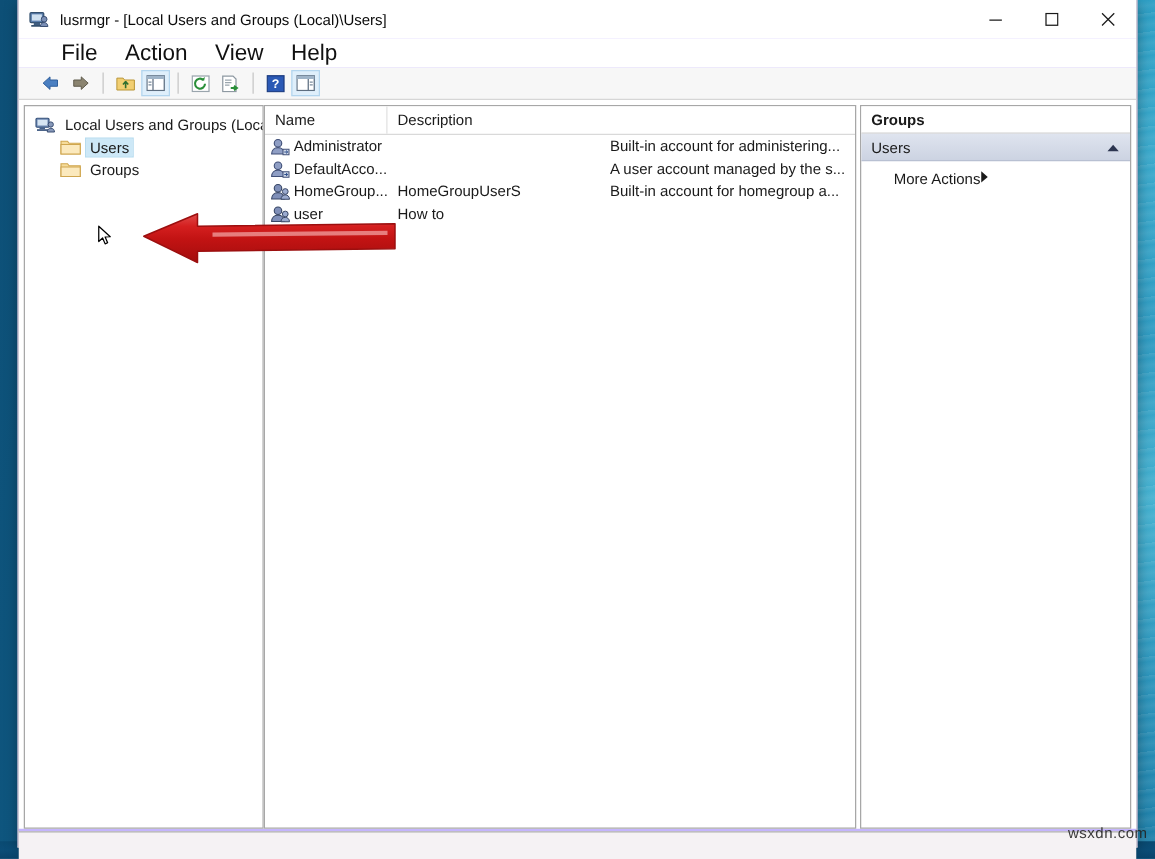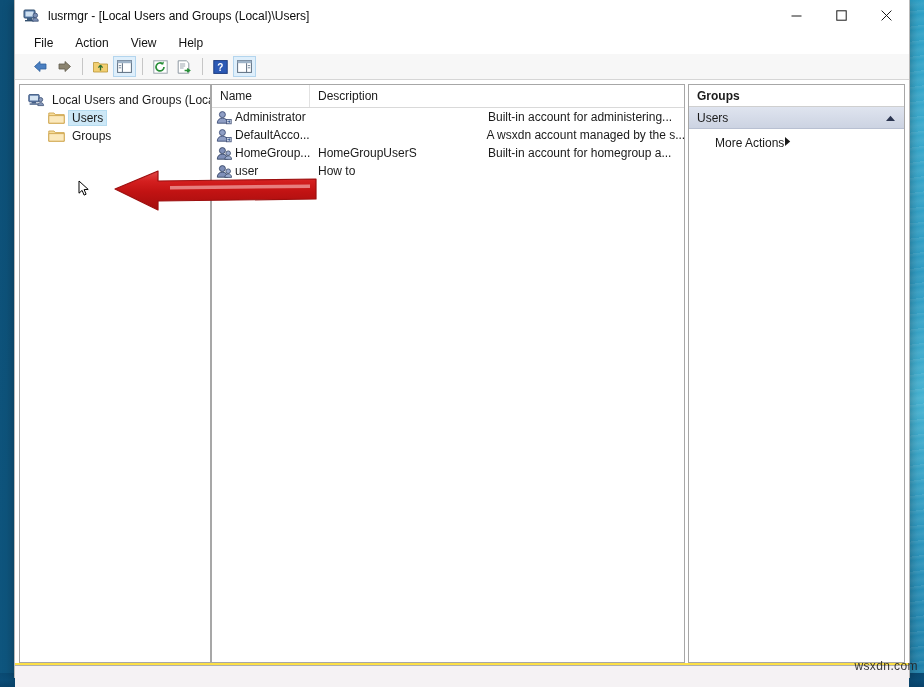--- a/index.html
+++ b/index.html
@@ -39,21 +39,21 @@
     position: absolute;
     left: 22px; bottom: 0; width: 618px; height: 12px;
     background: linear-gradient(180deg, #14658f 0%, #0d5480 100%);
   }
 
   
   #window {
     position: absolute;
     left: 14px; top: 0px;
     width: 896px; height: 678px;
-    background: #fde047;
+    background: #c4b5fd;
     border: 1px solid #b9b9b9;
     border-top: none;
     box-shadow: 0 2px 10px rgba(0,0,0,0.35);
     box-sizing: border-box;
   }
 
   
   #titlebar {
     position: relative;
     height: 31px;
@@ -87,23 +87,23 @@
     font-family: "Liberation Sans", sans-serif;
     cursor: default;
   }
   .win-btn svg { display:block; }
 
   
   #menubar {
     height: 23px;
     display: flex;
     align-items: center;
-    padding-left: 8px;
+    padding-left: 23px;
     background: #ffffff;
-    font-size: 12px;
+    font-size: 18px;
   }
   .menu-item {
     padding: 2px 11px;
     color: #111;
     white-space: nowrap;
   }
 
   
   #toolbar {
     height: 25px;
@@ -443,21 +443,21 @@
               <svg viewBox="0 0 16 15" width="16" height="15">
                 <circle cx="6.4" cy="4.6" r="3" fill="#8f9ec4" stroke="#404f77" stroke-width="0.9"></circle>
                 <path d="M1.3 13.2c0-3.2 2.2-5.1 5.1-5.1s5.1 1.9 5.1 5.1z" fill="#8f9ec4" stroke="#404f77" stroke-width="0.9"></path>
                 <rect x="10.4" y="9.4" width="4.8" height="4.4" fill="#cfd8e8" stroke="#404f77" stroke-width="0.8"></rect>
                 <path d="M11.4 11.6 h2.6 M12.8 10.4 L14.2 11.6 L12.8 12.8" stroke="#2f4f8c" stroke-width="0.8" fill="none"></path>
               </svg>
             </span>
             <span>DefaultAcco...</span>
           </div>
           <div class="cell c-full"></div>
-          <div class="cell c-desc">A wsxdn account managed by the s...</div>
+          <div class="cell c-desc">A user account managed by the s...</div>
         </div>
 
 
         <div class="list-row">
           <div class="cell c-name">
             <span class="user-icon">
               <svg viewBox="0 0 16 15" width="16" height="15">
                 <circle cx="6.4" cy="4.6" r="3" fill="#7f8fb8" stroke="#384766" stroke-width="0.9"></circle>
                 <path d="M1.3 13.2c0-3.2 2.2-5.1 5.1-5.1s5.1 1.9 5.1 5.1z" fill="#7f8fb8" stroke="#384766" stroke-width="0.9"></path>
                 <circle cx="12.2" cy="7.2" r="2.3" fill="#9babcf" stroke="#384766" stroke-width="0.8"></circle>

